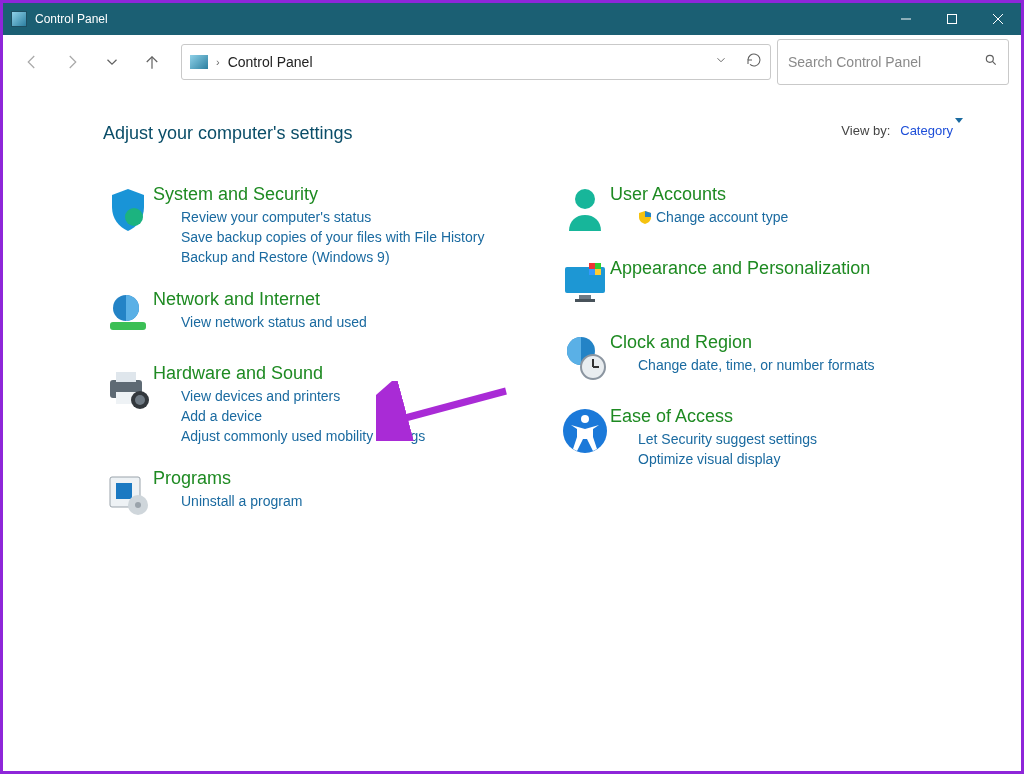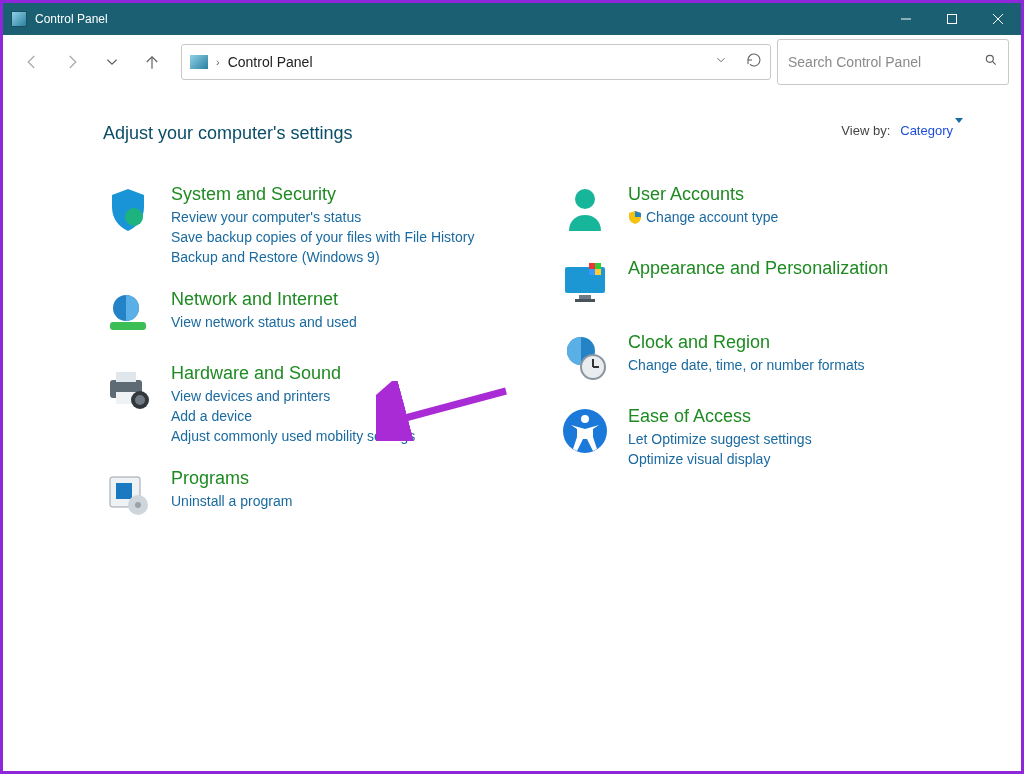--- a/index.html
+++ b/index.html
@@ -96,38 +96,37 @@
     .viewby .caret { width: 0; height: 0; border-left: 4px solid transparent; border-right: 4px solid transparent; border-top: 5px solid #1a6aa0; margin-left: 2px; }
 
     .columns {
       display: flex;
       gap: 24px;
     }
     .col { flex: 1; min-width: 0; }
     .item {
       display: flex;
       align-items: flex-start;
-      gap: 18px;
       margin-bottom: 24px;
     }
     .item .icon48 {
       width: 50px; height: 50px;
       display: flex; align-items: center; justify-content: center;
       flex: 0 0 50px;
     }
     .item .body { flex: 1; }
     .item .title {
       color: #1e8a22;
       font-size: 18px;
       font-weight: 400;
       margin-bottom: 4px;
       cursor: pointer;
     }
     .item .links {
-      display: flex; flex-direction: column; gap: 4px;
+      display: flex; flex-direction: column; gap: 4px; margin-left: 28px;
     }
     .item .links a {
       color: #1a6aa0;
       font-size: 14px;
       text-decoration: none;
       cursor: pointer;
     }
     .shield-mini {
       display: inline-block; width: 14px; height: 14px; margin-right: 4px; vertical-align: -2px;
     }
@@ -367,21 +366,21 @@
         <div class="icon48">
           <svg width="48" height="48" viewBox="0 0 48 48">
             <circle cx="24" cy="24" r="22" fill="#1b79d9"></circle>
             <circle cx="24" cy="12" r="4" fill="#fff"></circle>
             <path d="M10 18l14 4 14-4-6 4v8l4 12-4 2-6-12h-4l-6 12-4-2 4-12v-8z" fill="#fff"></path>
           </svg>
         </div>
         <div class="body">
           <div class="title">Ease of Access</div>
           <div class="links">
-            <a>Let Optimize suggest settings</a>
+            <a>Let Security suggest settings</a>
             <a>Optimize visual display</a>
           </div>
         </div>
       </div>
 
     </div>
   </div>
 </div>
 
 <svg class="annot-arrow" width="150" height="60">

